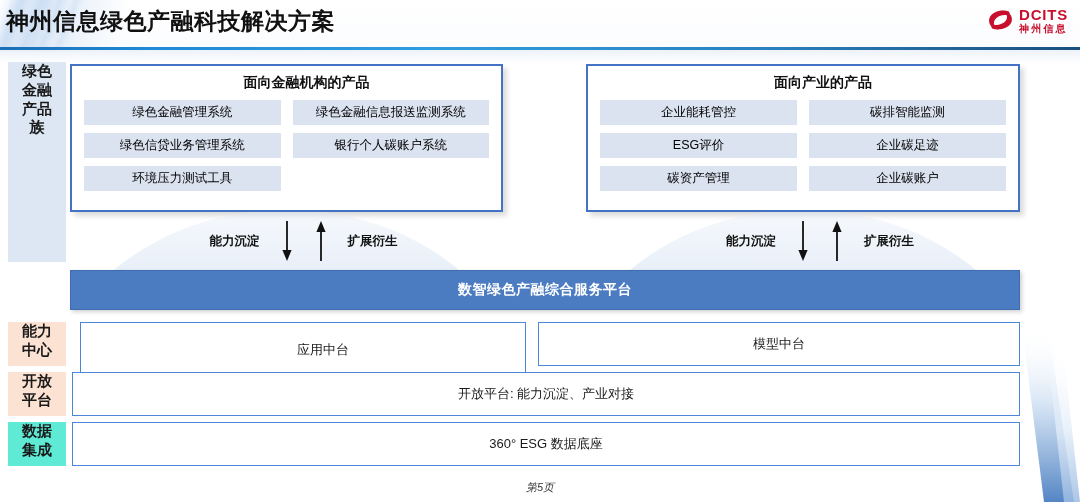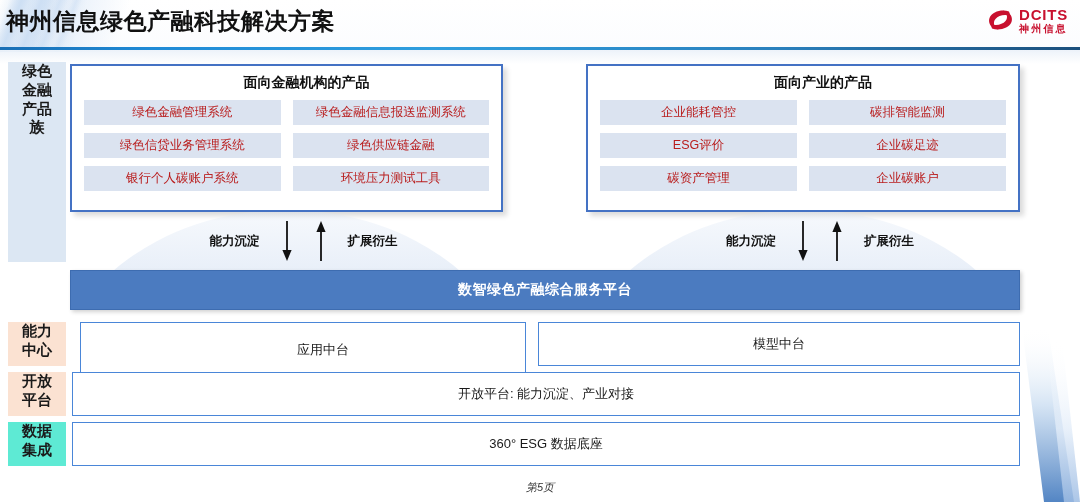--- a/index.html
+++ b/index.html
@@ -83,21 +83,21 @@
     margin-top: 8px; margin-bottom: 8px; padding-left: 40px;
   }
   .panel-grid {
     display: grid; grid-template-columns: 1fr 1fr;
     gap: 8px 12px; padding: 0 12px;
   }
   .chip {
     background: #dbe3f0;
     height: 25px;
     display: flex; align-items: center; justify-content: center;
-    font-size: 12.5px; color: #b91c1c; white-space: nowrap;
+    font-size: 12.5px; color: #000000; white-space: nowrap;
   }
 
   
   .arc { position: absolute; top: 160px; height: 58px; overflow: hidden; }
   #arc-left  { left: 70px;  width: 433px; }
   #arc-right { left: 586px; width: 434px; }
   .arc-shape {
     position: absolute; left: -4%; bottom: -125px; width: 108%; height: 185px;
     border-radius: 50% 50% 0 0 / 100% 100% 0 0;
     background: linear-gradient(180deg, rgba(222,232,246,0.25) 0%, rgba(214,226,243,0.95) 70%, rgba(205,220,240,1) 100%);
@@ -209,21 +209,20 @@
       <div>集成</div>
     </div>
   </div>
 
   <div class="panel" id="panel-fin">
     <div class="panel-title">面向金融机构的产品</div>
     <div class="panel-grid">
       <div class="chip">绿色金融管理系统</div>
       <div class="chip">绿色金融信息报送监测系统</div>
       <div class="chip">绿色信贷业务管理系统</div>
-      <div class="chip">绿色供应链金融</div>
       <div class="chip">银行个人碳账户系统</div>
       <div class="chip">环境压力测试工具</div>
     </div>
   </div>
 
   <div class="panel" id="panel-ind">
     <div class="panel-title">面向产业的产品</div>
     <div class="panel-grid">
       <div class="chip">企业能耗管控</div>
       <div class="chip">碳排智能监测</div>

